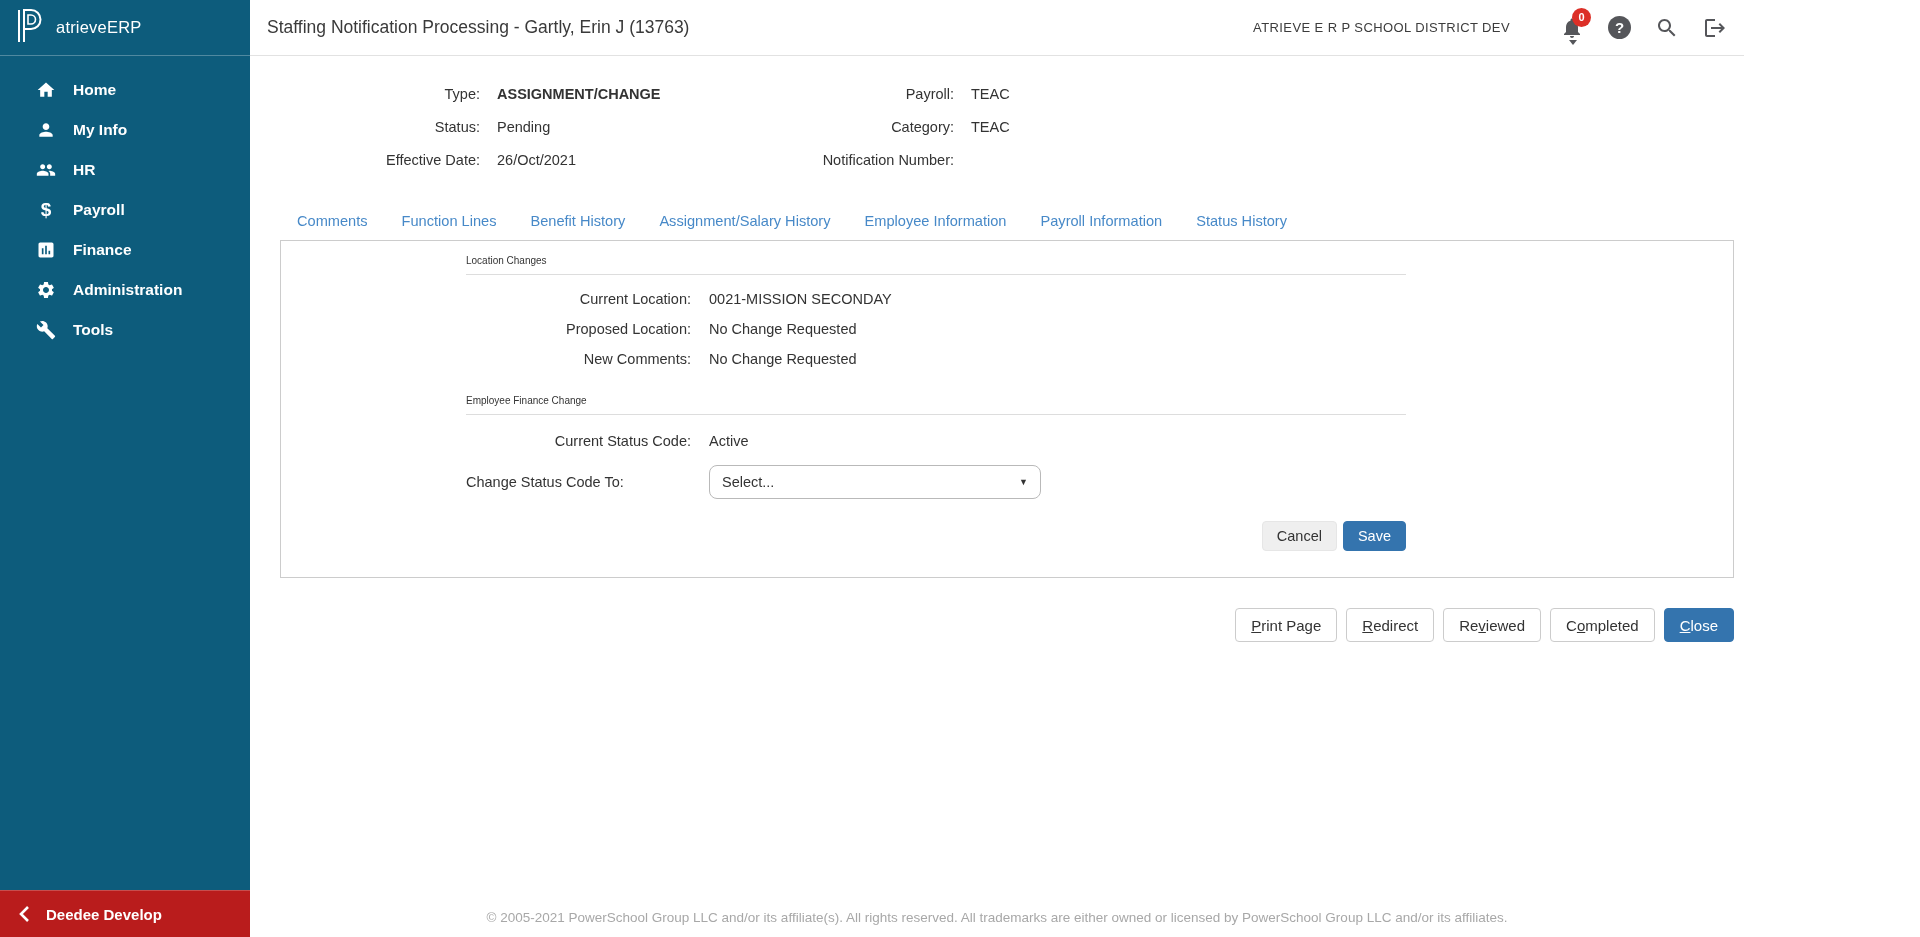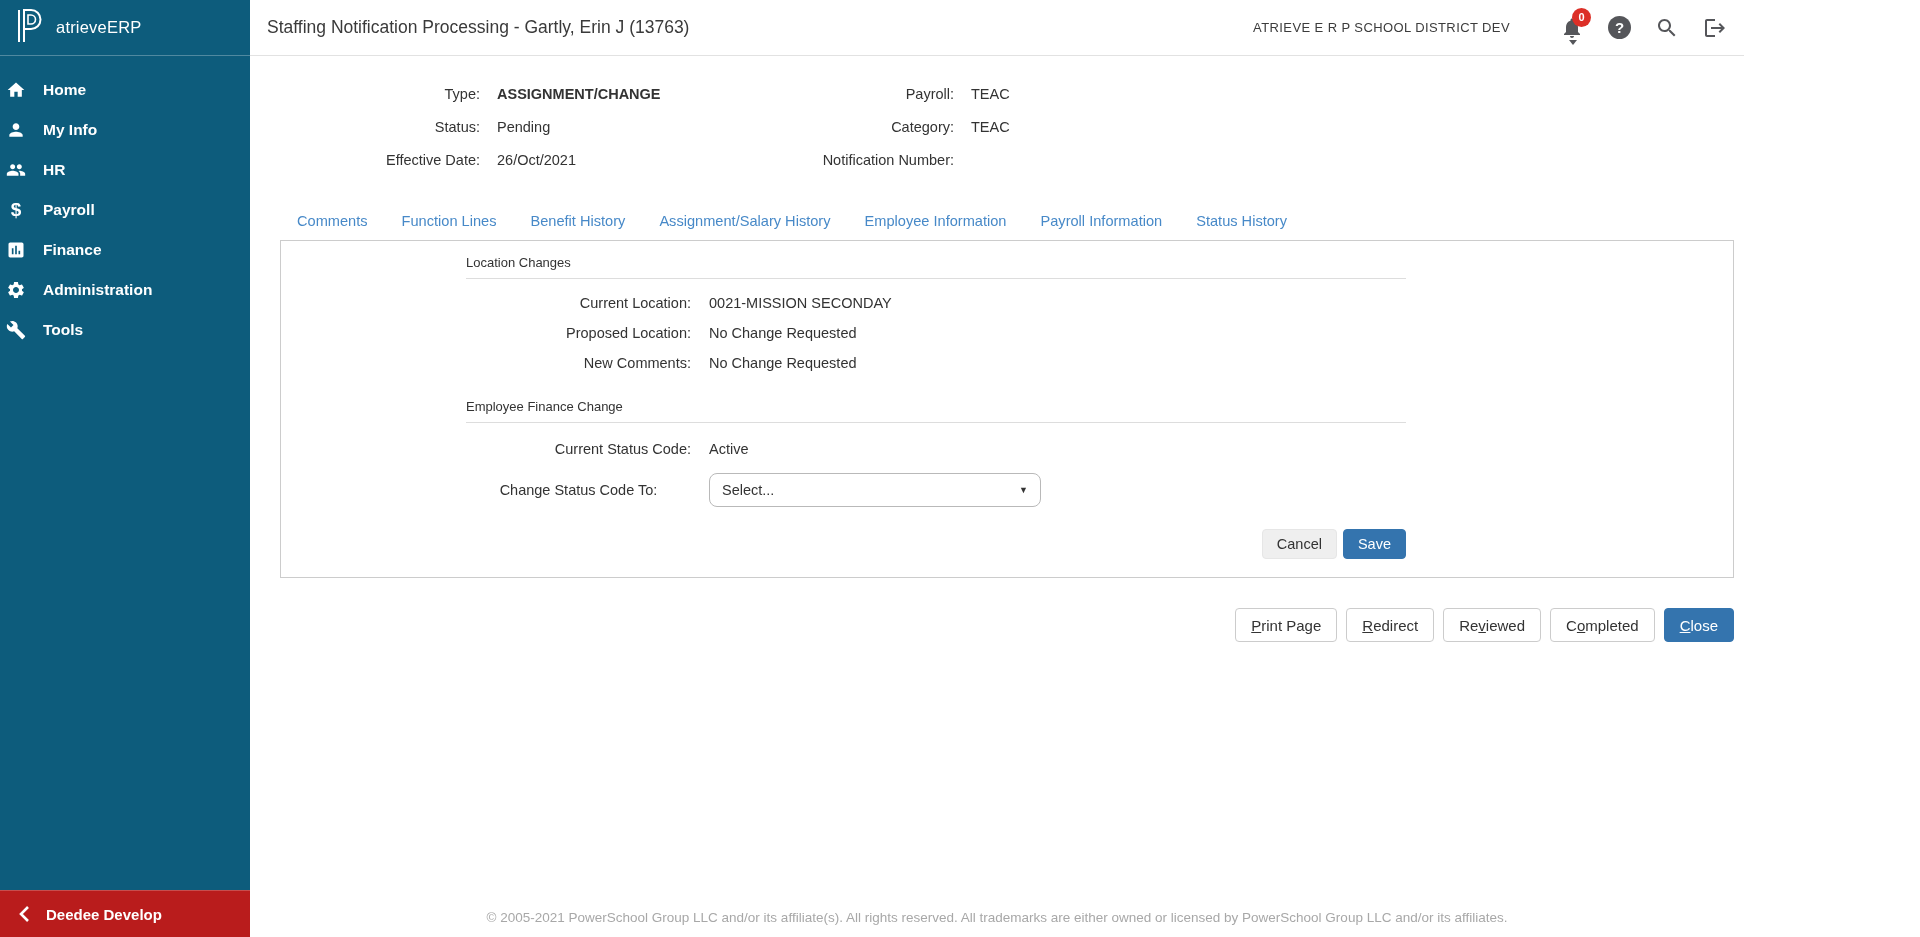--- a/index.html
+++ b/index.html
@@ -7,21 +7,21 @@
   body { font-family:"Liberation Sans","DejaVu Sans",sans-serif; background:#fff; color:#333; }
 
   .app { position:relative; width:1744px; height:937px; display:flex; }
 
   
   .sidebar { position:relative; width:250px; min-width:250px; height:100%; background:#0d5c7c; color:#fff; }
   .brand { height:56px; display:flex; align-items:center; padding:0 14px; border-bottom:1px solid rgba(255,255,255,.28); }
   .brand svg { width:30px; height:38px; }
   .brand-label { margin-left:12px; font-size:16.5px; font-weight:400; letter-spacing:.2px; }
   .nav { padding-top:14px; }
-  .nav-item { display:flex; align-items:center; height:40px; padding:0 4px; cursor:pointer; }
+  .nav-item { display:flex; align-items:center; height:40px; padding:0 34px; cursor:pointer; }
   .nav-icon { width:24px; display:flex; justify-content:center; }
   .nav-icon svg { width:20px; height:20px; fill:#fff; }
   .nav-icon .dollar { font-size:19px; font-weight:700; color:#fff; line-height:20px; }
   .nav-label { margin-left:15px; font-size:15.5px; font-weight:600; }
   .side-footer { position:absolute; left:0; right:0; bottom:0; height:47px; background:#b91c1c;
                  border-top:1px solid rgba(255,255,255,.22); display:flex; align-items:center; padding:0 18px; cursor:pointer; }
   .side-footer svg { width:14px; height:18px; stroke:#fff; fill:none; stroke-width:2.6; }
   .side-footer-label { margin-left:14px; font-size:15px; font-weight:600; }
 
   
@@ -45,28 +45,28 @@
   .summary .strong { font-weight:700; }
 
   
   .tabstrip { display:flex; align-items:flex-end; margin:32px 10px 0 30px; position:relative; z-index:2; }
   .tab { height:38px; line-height:38px; padding:0 17px; font-size:14.6px; color:#4789c8; cursor:pointer; }
   .tab.active { background:#fff; color:#333; border:1px solid #ccc; border-bottom:none; border-radius:5px 5px 0 0; margin-bottom:-1px; }
 
   
   .panel { margin:0 10px 0 30px; border:1px solid #ccc; background:#fff; height:338px; }
   .form-area { margin-left:185px; width:940px; padding-top:14px; }
-  .section-title { font-size:13px; color:#333; padding-bottom:8px; border-bottom:1px solid #ddd; }
+  .section-title { font-size:10px; color:#333; padding-bottom:8px; border-bottom:1px solid #ddd; }
   .section-title.second { margin-top:26px; }
   .rows { margin-top:14px; display:grid; grid-template-columns:225px auto; column-gap:18px; row-gap:10px; font-size:14.5px; }
   .rows .lbl { text-align:right; line-height:20px; }
   .rows .val { line-height:20px; }
   .rows.single { margin-top:16px; }
   .select-row { margin-top:14px; display:grid; grid-template-columns:225px auto; column-gap:18px; align-items:center; font-size:14.5px; }
-  .select-row .lbl { text-align:center; }
+  .select-row .lbl { text-align:left; }
   .select { width:332px; height:34px; border:1px solid #b9b9b9; border-radius:8px; background:#fff;
             display:flex; align-items:center; justify-content:space-between; padding:0 12px; cursor:pointer; font-size:14.5px; color:#333; }
   .select .caret { font-size:9px; color:#333; }
   .panel-btns { margin-top:22px; display:flex; justify-content:flex-end; gap:6px; }
   .btn { height:30px; padding:0 14px; font-size:14.5px; border-radius:4px; cursor:pointer; display:flex; align-items:center; font-family:inherit; }
   .btn-light { background:#efefef; border:1px solid #e6e6e6; color:#333; }
   .btn-primary { background:#3474ae; border:1px solid #3474ae; color:#fff; }
 
   
   .actions { margin:30px 10px 0 0; display:flex; justify-content:flex-end; gap:9px; }

